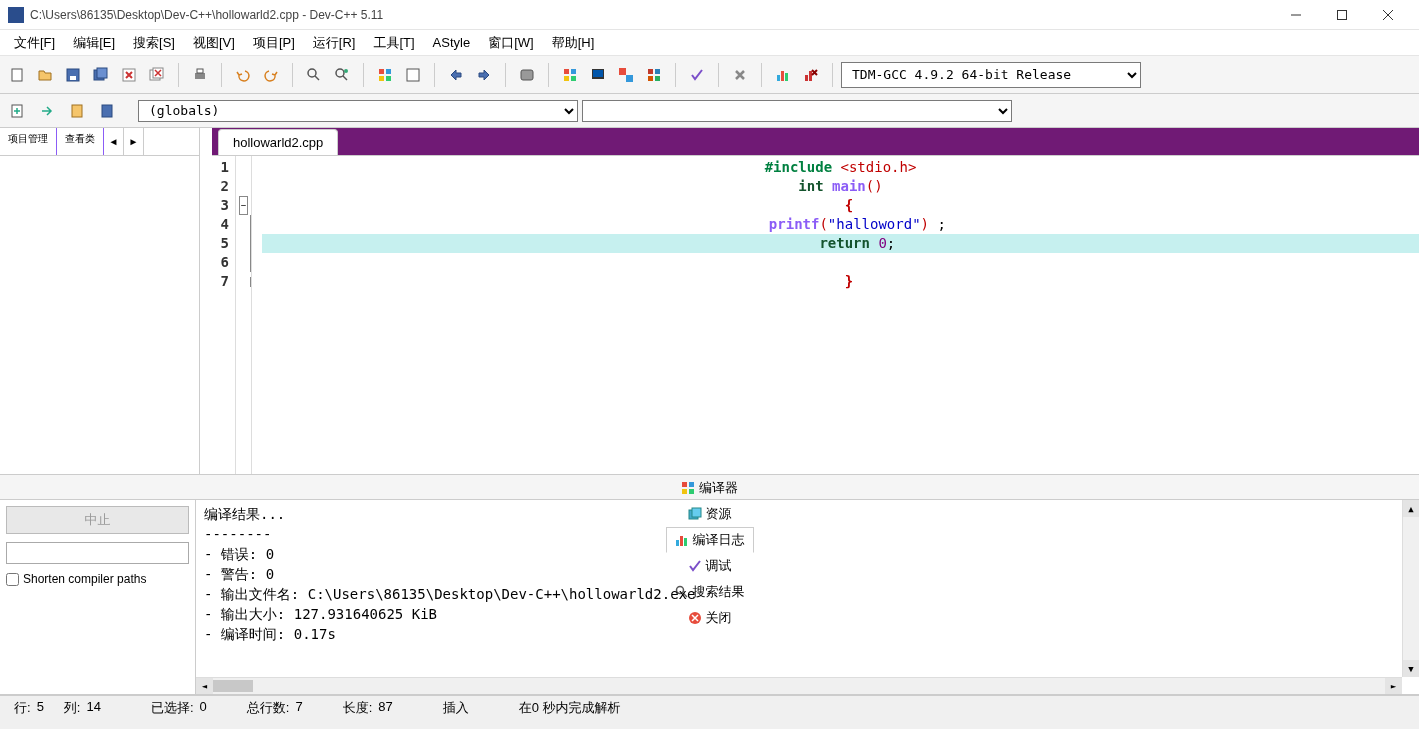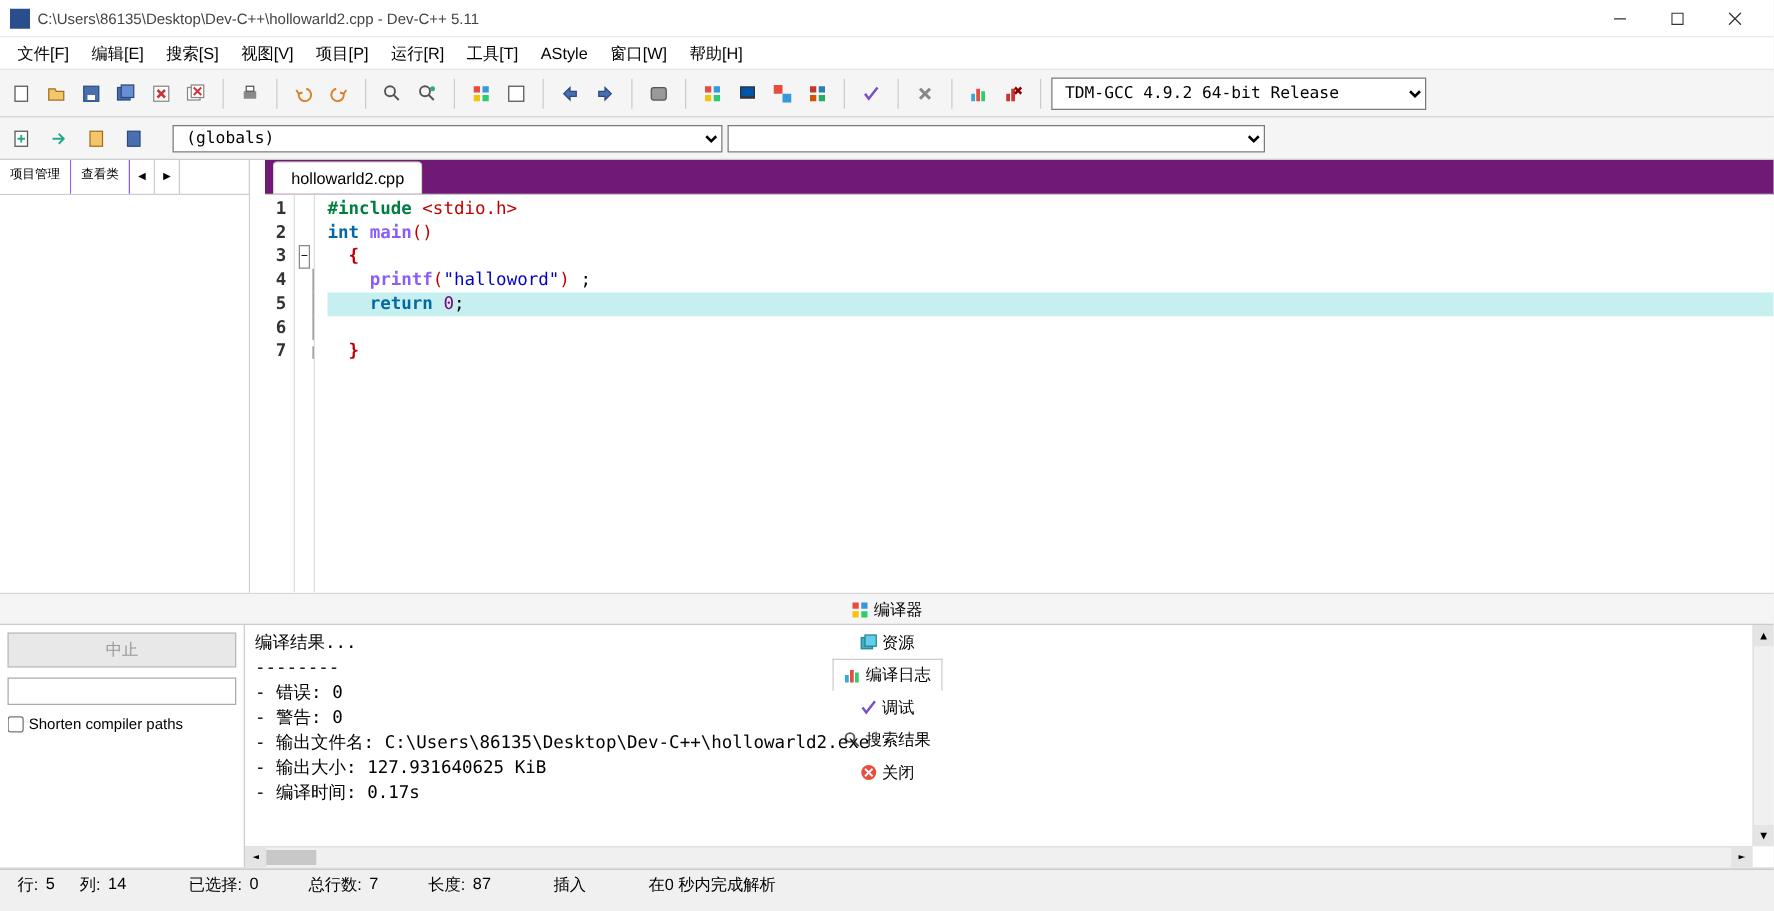--- a/index.html
+++ b/index.html
@@ -29,25 +29,25 @@
 .file-tabs { height: 28px; background: #701a75; display: flex; align-items: flex-end; border-bottom: 1px solid #ccc; padding-left: 6px; margin-left: 12px; }
 .file-tab { padding: 5px 14px; background: #fff; border: 1px solid #ccc; border-bottom: none; border-radius: 4px 4px 0 0; font-size: 13px; }
 .code-editor { flex: 1; display: flex; font-family: Consolas, monospace; font-size: 14px; background: #fff; overflow: hidden; }
 .gutter { width: 36px; text-align: right; padding: 2px 6px 2px 2px; color: #333; border-right: 1px solid #ddd; background: #fff; }
 .gutter div { height: 19px; line-height: 19px; font-weight: bold; }
 .fold-col { width: 16px; background: #fff; border-right: 1px solid #ddd; padding-top: 2px; }
 .fold-col div { height: 19px; display: flex; align-items: center; justify-content: center; position: relative; }
 .fold-box { width: 9px; height: 9px; border: 1px solid #888; font-size: 9px; line-height: 7px; text-align: center; background: #fff; }
 .fold-line { position: absolute; width: 1px; background: #888; left: 7px; }
 .code-lines { flex: 1; padding: 2px 0 2px 10px; }
-.code-lines .cl { height: 19px; line-height: 19px; white-space: pre; }
+.code-lines .cl { height: 19px; line-height: 19px; white-space: pre; text-align: center; }
 .code-lines .hl { background: #c6f0ef; }
 .kw-pre { color: #008040; font-weight: bold; }
 .kw-inc { color: #c00000; }
-.kw-blue { color: #0369a1; font-weight: bold; }
+.kw-blue { color: #14532d; font-weight: bold; }
 .kw-black { color: #8b5cf6; font-weight: bold; }
 .kw-paren { color: #c00000; }
 .kw-str { color: #0000c8; }
 .kw-num { color: #800080; }
 .kw-brace { color: #c00000; font-weight: bold; }
 .bottom-tabs { height: 26px; background: #f5f5f5; display: flex; align-items: center; border-top: 1px solid #ccc; border-bottom: 1px solid #ccc; padding: 0 4px; gap: 0; flex-direction: column; }
 .btab { display: flex; align-items: center; gap: 4px; padding: 3px 8px; border: 1px solid transparent; font-size: 13px; }
 .btab.active { background: #fff; border-color: #ccc; border-bottom-color: #fff; }
 .btab .bicon { width: 14px; height: 14px; display: inline-flex; align-items: center; justify-content: center; }
 .bottom-row { display: flex; height: 195px; background: #fff; border-bottom: 1px solid #ccc; }

